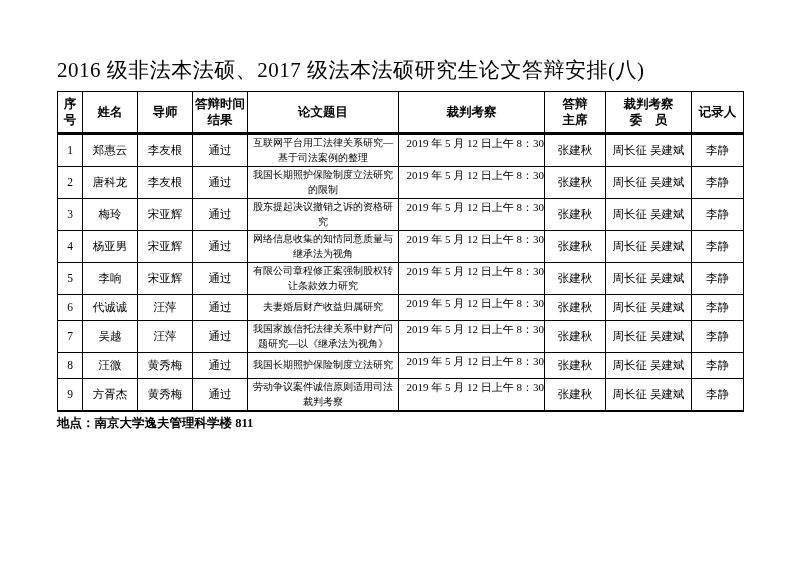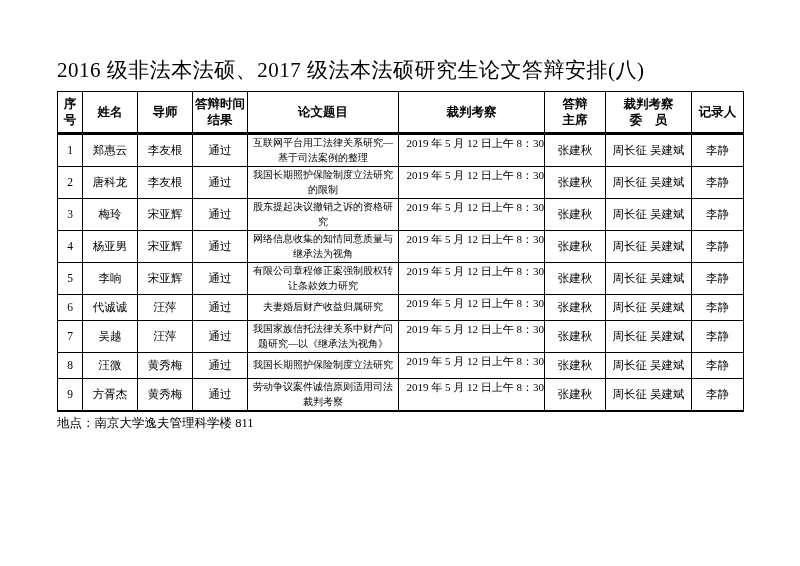--- a/index.html
+++ b/index.html
@@ -62,21 +62,21 @@
     white-space: nowrap;
   }
   tr.h2 { height: 32px; }
   tr.h1 { height: 26px; }
   tbody tr:last-child td { border-bottom: 2px solid #000; }
   .preline { white-space: pre-line; }
   .prewrap { white-space: pre-wrap; }
   .footer {
     margin-top: 3px;
     font-size: 12.5px;
-    font-weight: normal;
+    font-weight: bold;
   }
   .footer p { margin: 0 0 2px 0; line-height: 1.4; }
 </style>
 </head>
 <body>
 
 <div class="page">
 
   <h1 class="doc-title">2016 级非法本法硕、2017 级法本法硕研究生论文答辩安排(八)</h1>
 

